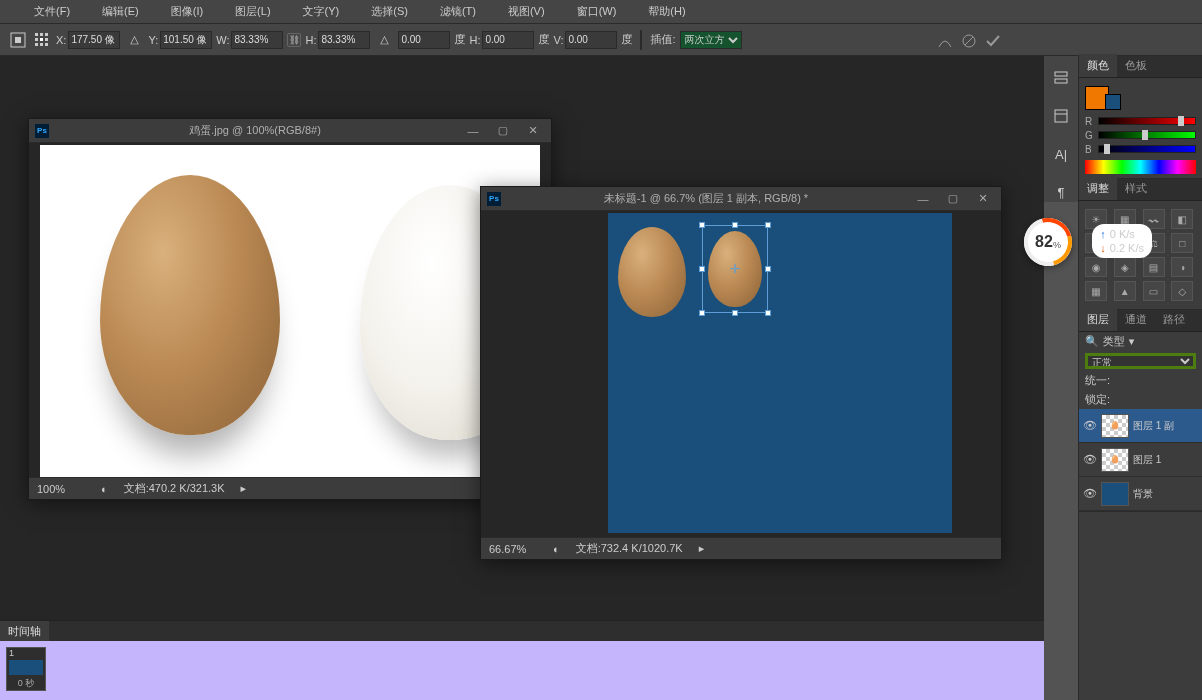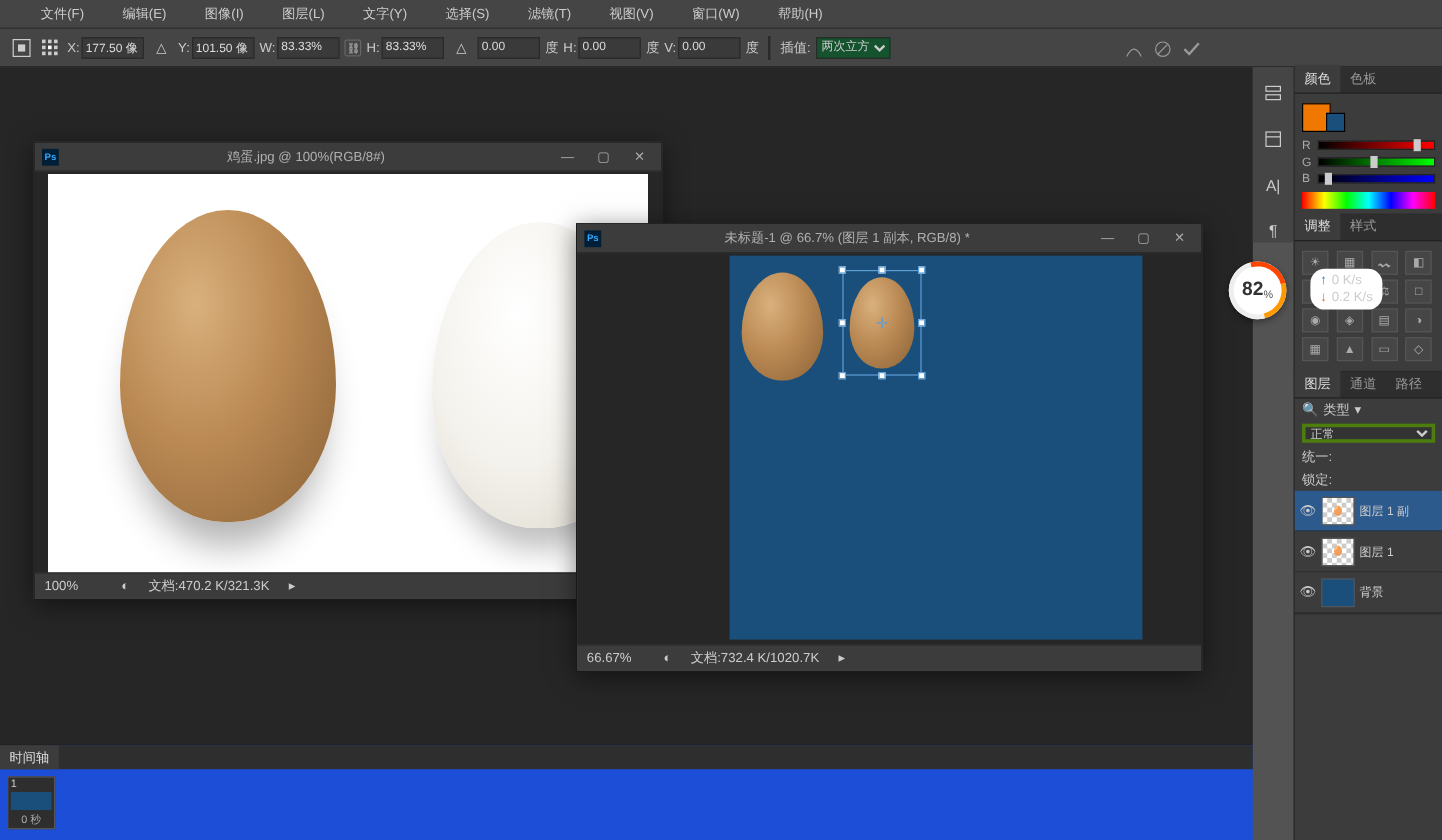--- a/index.html
+++ b/index.html
@@ -59,21 +59,21 @@
 .spectrum { height:14px; background:linear-gradient(to right,#f00,#ff0,#0f0,#0ff,#00f,#f0f,#f00); margin-top:4px;}
 .adjgrid { display:grid; grid-template-columns:repeat(4,1fr); gap:4px; padding:4px 0;}
 .adjgrid .a { width:22px; height:20px; background:#464646; border:1px solid #555; display:flex; align-items:center; justify-content:center; font-size:10px; color:#aaa;}
 .lyr-hdr { padding:2px 6px; display:flex; gap:4px; align-items:center; font-size:10px; color:#aaa;}
 .lyr-hdr select { flex:1; background:#333; border:3px solid #4d7c0f; color:#ccc; height:16px; font-size:10px;}
 .lyr { display:flex; align-items:center; height:34px; padding:0 4px; gap:4px; border-bottom:1px solid #2e2e2e;}
 .lyr.active { background:#2d5a8c; }
 .lyr .eye { width:14px; text-align:center; }
 .lyr .thumb { width:28px; height:24px; background:repeating-conic-gradient(#ccc 0 25%,#fff 0 50%) 0 0/8px 8px; border:1px solid #555; display:flex; align-items:center; justify-content:center;}
 .lyr .nm { font-size:10px; }
-.timeline { position:absolute; bottom:0; left:0; width:1044px; height:80px; background:#1d4ed8; border-top:1px solid #222;}
+.timeline { position:absolute; bottom:0; left:0; width:1044px; height:80px; background:#c4b5fd; border-top:1px solid #222;}
 .timeline .tabrow{display:flex;background:#2e2e2e;height:20px;}
 .timeline .tab{padding:3px 8px;background:#3c3c3c;color:#ddd;font-size:11px;}
 .timeline .frames{display:flex;padding:6px;gap:4px;}
 .frame{width:40px;height:44px;background:#2e2e2e;border:1px solid #555;display:flex;flex-direction:column;align-items:center;}
 .frame .fthumb{width:34px;height:28px;background:#194f7a;margin:2px;}
 .frame .flbl{font-size:9px;color:#aaa;}
 .badge { position:absolute; width:48px; height:48px; border-radius:50%; background:#fff; box-shadow:0 2px 6px rgba(0,0,0,.4); display:flex; align-items:center; justify-content:center; top:218px; right:130px; z-index:50;}
 .badge .ring{position:absolute;inset:0;border-radius:50%;border:4px solid #eee;border-top-color:#ff4500;border-right-color:#ff9900;transform:rotate(30deg);}
 .badge .val{font-size:16px;font-weight:bold;color:#333;}
 .badge .pct{font-size:9px;color:#555;margin-top:6px;}

